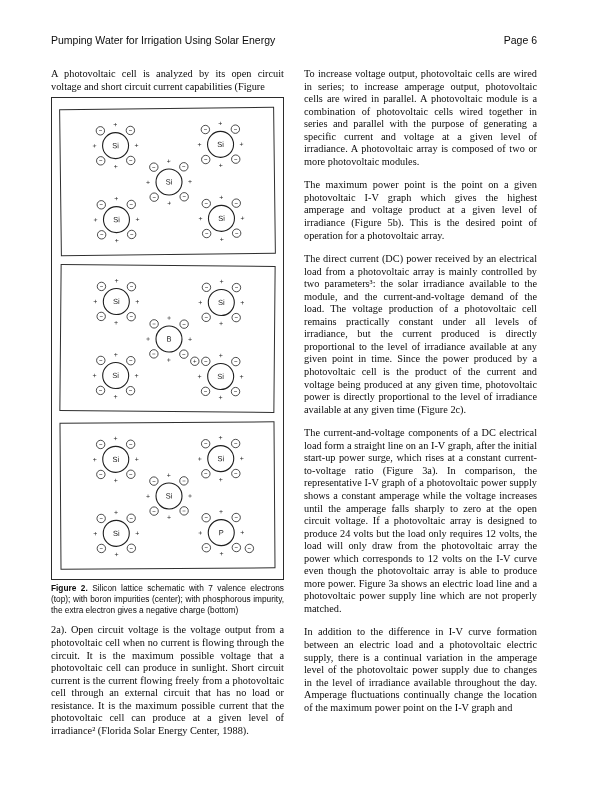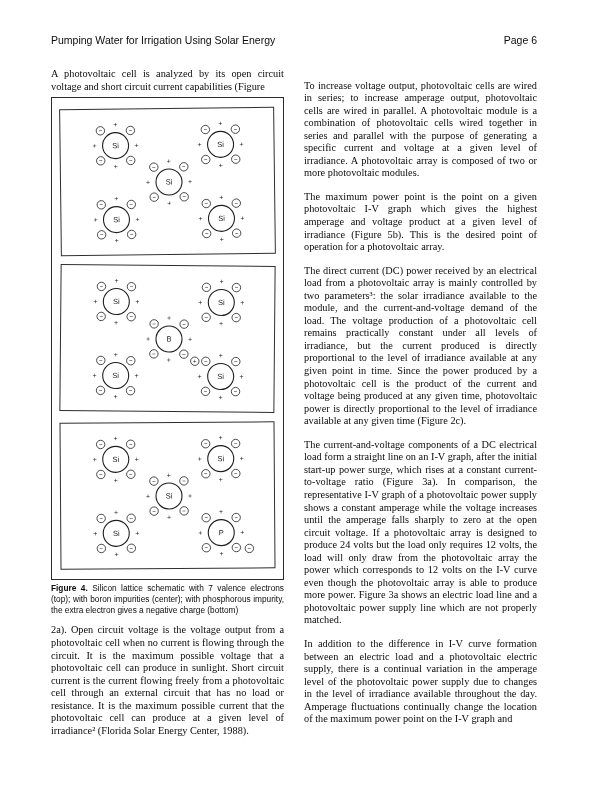--- a/index.html
+++ b/index.html
@@ -5,21 +5,21 @@
   html,body{margin:0;padding:0;background:#ffffff;}
   .page{
     width:588px;height:792px;background:#fff;box-sizing:border-box;
     padding:34px 51px 18px;overflow:hidden;position:relative;
     font-family:"Liberation Serif",serif;color:#0b0b0b;
   }
   .header{
     display:flex;justify-content:space-between;align-items:baseline;
     font-family:"Liberation Sans",sans-serif;font-size:10.5px;
   }
-  .content{display:flex;gap:20px;margin-top:22px;align-items:center;}
+  .content{display:flex;gap:20px;margin-top:22px;}
   .col{width:245px;text-align:justify;font-size:10.3px;line-height:1.22;}
   .col p{margin:0 0 11px;}
   .intro{margin-bottom:4px !important;}
   .figure-box{
     border:1.6px solid #2b2b2b;
     padding:10px 0;
     display:flex;flex-direction:column;align-items:center;gap:10px;
     margin:4px 0 3px;
   }
   .panel{
@@ -271,21 +271,21 @@
               <circle cx="145" cy="95" r="4.2" fill="#ffffff" stroke="#1f1f1f" stroke-width="0.8"></circle>
               <text x="145" y="95" dy="0.34em" text-anchor="middle" font-size="6" font-family="&quot;Liberation Sans&quot;, sans-serif" fill="#1a1a1a">−</text>
               <circle cx="160" cy="110" r="13" fill="#ffffff" stroke="#1f1f1f" stroke-width="1.1"></circle>
               <text x="160" y="110" dy="0.34em" text-anchor="middle" font-size="7.5" font-family="&quot;Liberation Sans&quot;, sans-serif" fill="#1a1a1a">P</text>
               <circle cx="188" cy="126" r="4.2" fill="#ffffff" stroke="#1f1f1f" stroke-width="0.8"></circle>
               <text x="188" y="126" dy="0.34em" text-anchor="middle" font-size="6" font-family="&quot;Liberation Sans&quot;, sans-serif" fill="#1a1a1a">−</text>
             </svg>
           </div>
       </div>
 
-      <p class="caption"><b>Figure 4.</b><span>  Silicon lattice schematic with 7 valence electrons (top); with boron impurities (center); with phosphorous impurity, the extra electron gives a negative charge (bottom)</span></p>
+      <p class="caption"><b>Figure 2.</b><span>  Silicon lattice schematic with 7 valence electrons (top); with boron impurities (center); with phosphorous impurity, the extra electron gives a negative charge (bottom)</span></p>
 
       <p>2a).  Open circuit voltage is the voltage output from a photovoltaic cell when no current is flowing through the circuit.  It is the maximum possible voltage that a photovoltaic cell can produce in sunlight.  Short circuit current is the current flowing freely from a photovoltaic cell through an external circuit that has no load or resistance.  It is the maximum possible current that the photovoltaic cell can produce at a given level of irradiance² (Florida Solar Energy Center, 1988).</p>
     </div>
 
     <div class="col">
       <p>To increase voltage output, photovoltaic cells are wired in series; to increase amperage output, photovoltaic cells are wired in parallel.  A photovoltaic module is a combination of photovoltaic cells wired together in series and parallel with the purpose of generating a specific current and voltage at a given level of irradiance.  A photovoltaic array is composed of two or more photovoltaic modules.</p>
       <p>The maximum power point is the point on a given photovoltaic I-V graph which gives the highest amperage and voltage product at a given level of irradiance (Figure 5b).  This is the desired point of operation for a photovoltaic array.</p>
       <p>The direct current (DC) power received by an electrical load from a photovoltaic array is mainly controlled by two parameters³:  the solar irradiance available to the module, and the current-and-voltage demand of the load.  The voltage production of a photovoltaic cell remains practically constant under all levels of irradiance, but the current produced is directly proportional to the level of irradiance available at any given point in time.  Since the power produced by a photovoltaic cell is the product of the current and voltage being produced at any given time, photovoltaic power is directly proportional to the level of irradiance available at any given time (Figure 2c).</p>
       <p>The current-and-voltage components of a DC electrical load form a straight line on an I-V graph, after the initial start-up power surge, which rises at a constant current-to-voltage ratio (Figure 3a).  In comparison, the representative I-V graph of a photovoltaic power supply shows a constant amperage while the voltage increases until the amperage falls sharply to zero at the open circuit voltage.  If a photovoltaic array is designed to produce 24 volts but the load only requires 12 volts, the load will only draw from the photovoltaic array the power which corresponds to 12 volts on the I-V curve even though the photovoltaic array is able to produce more power.  Figure 3a shows an electric load line and a photovoltaic power supply line which are not properly matched.</p>
       <p>In addition to the difference in I-V curve formation between an electric load and a photovoltaic electric supply, there is a continual variation in the amperage level of the photovoltaic power supply due to changes in the level of irradiance available throughout the day.  Amperage fluctuations continually change the location of the maximum power point on the I-V graph and</p>

